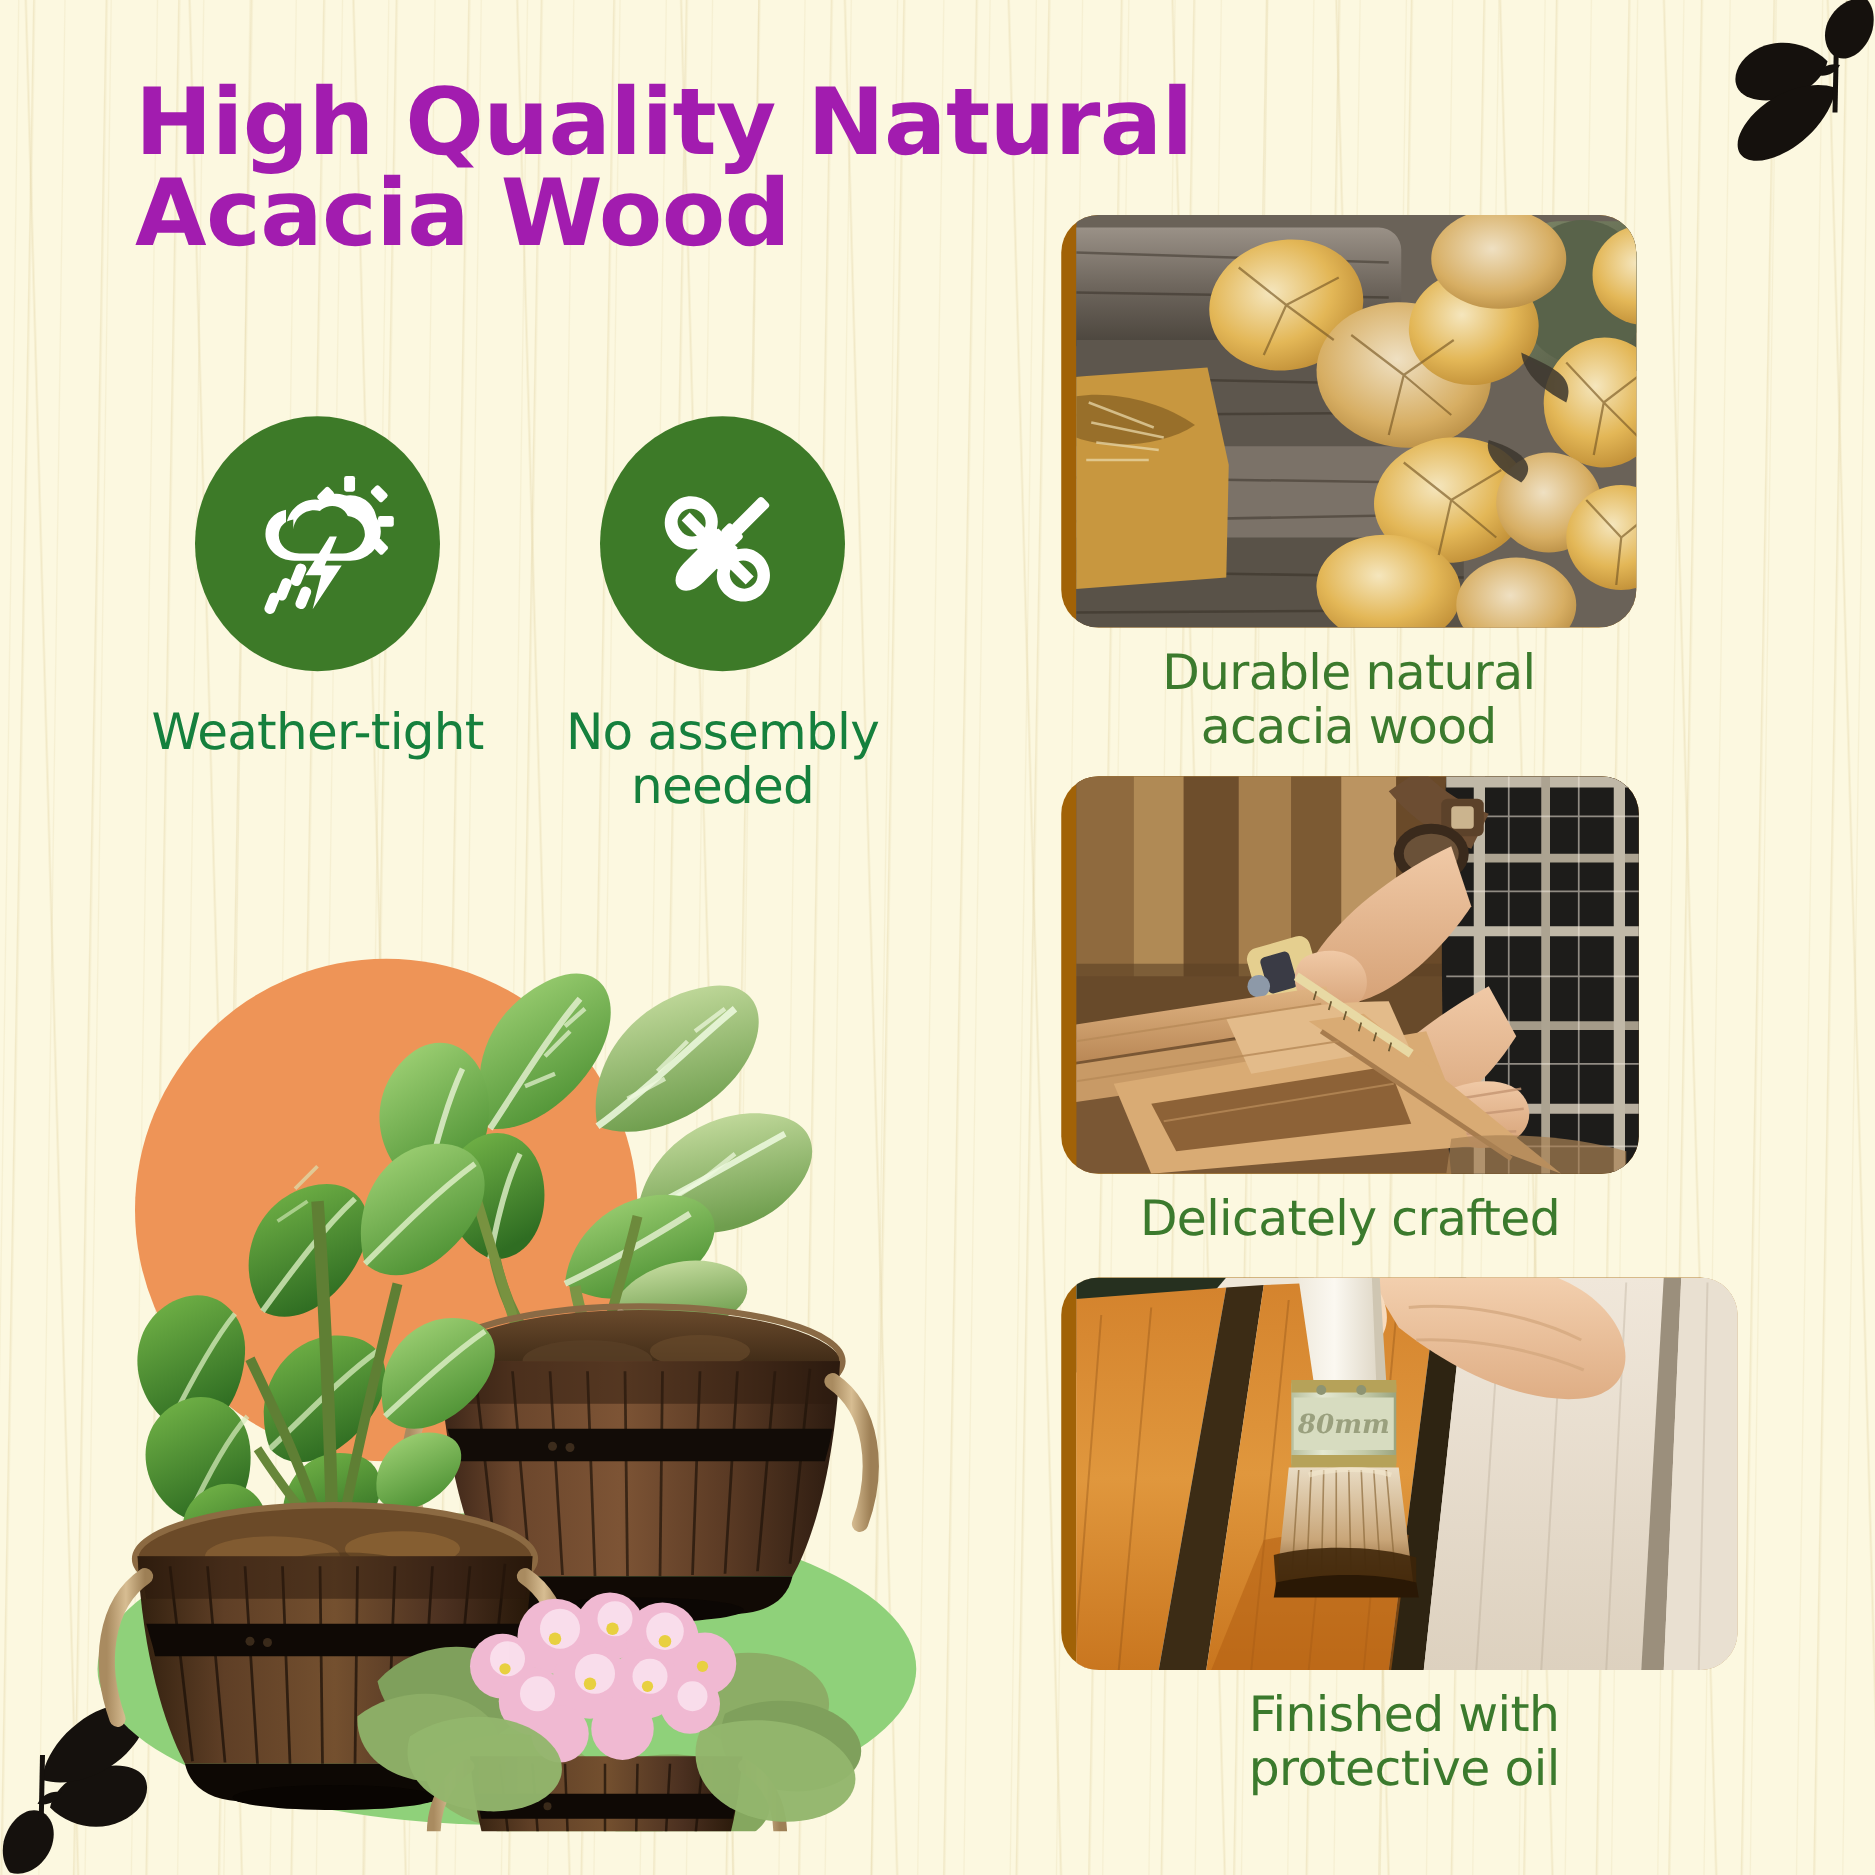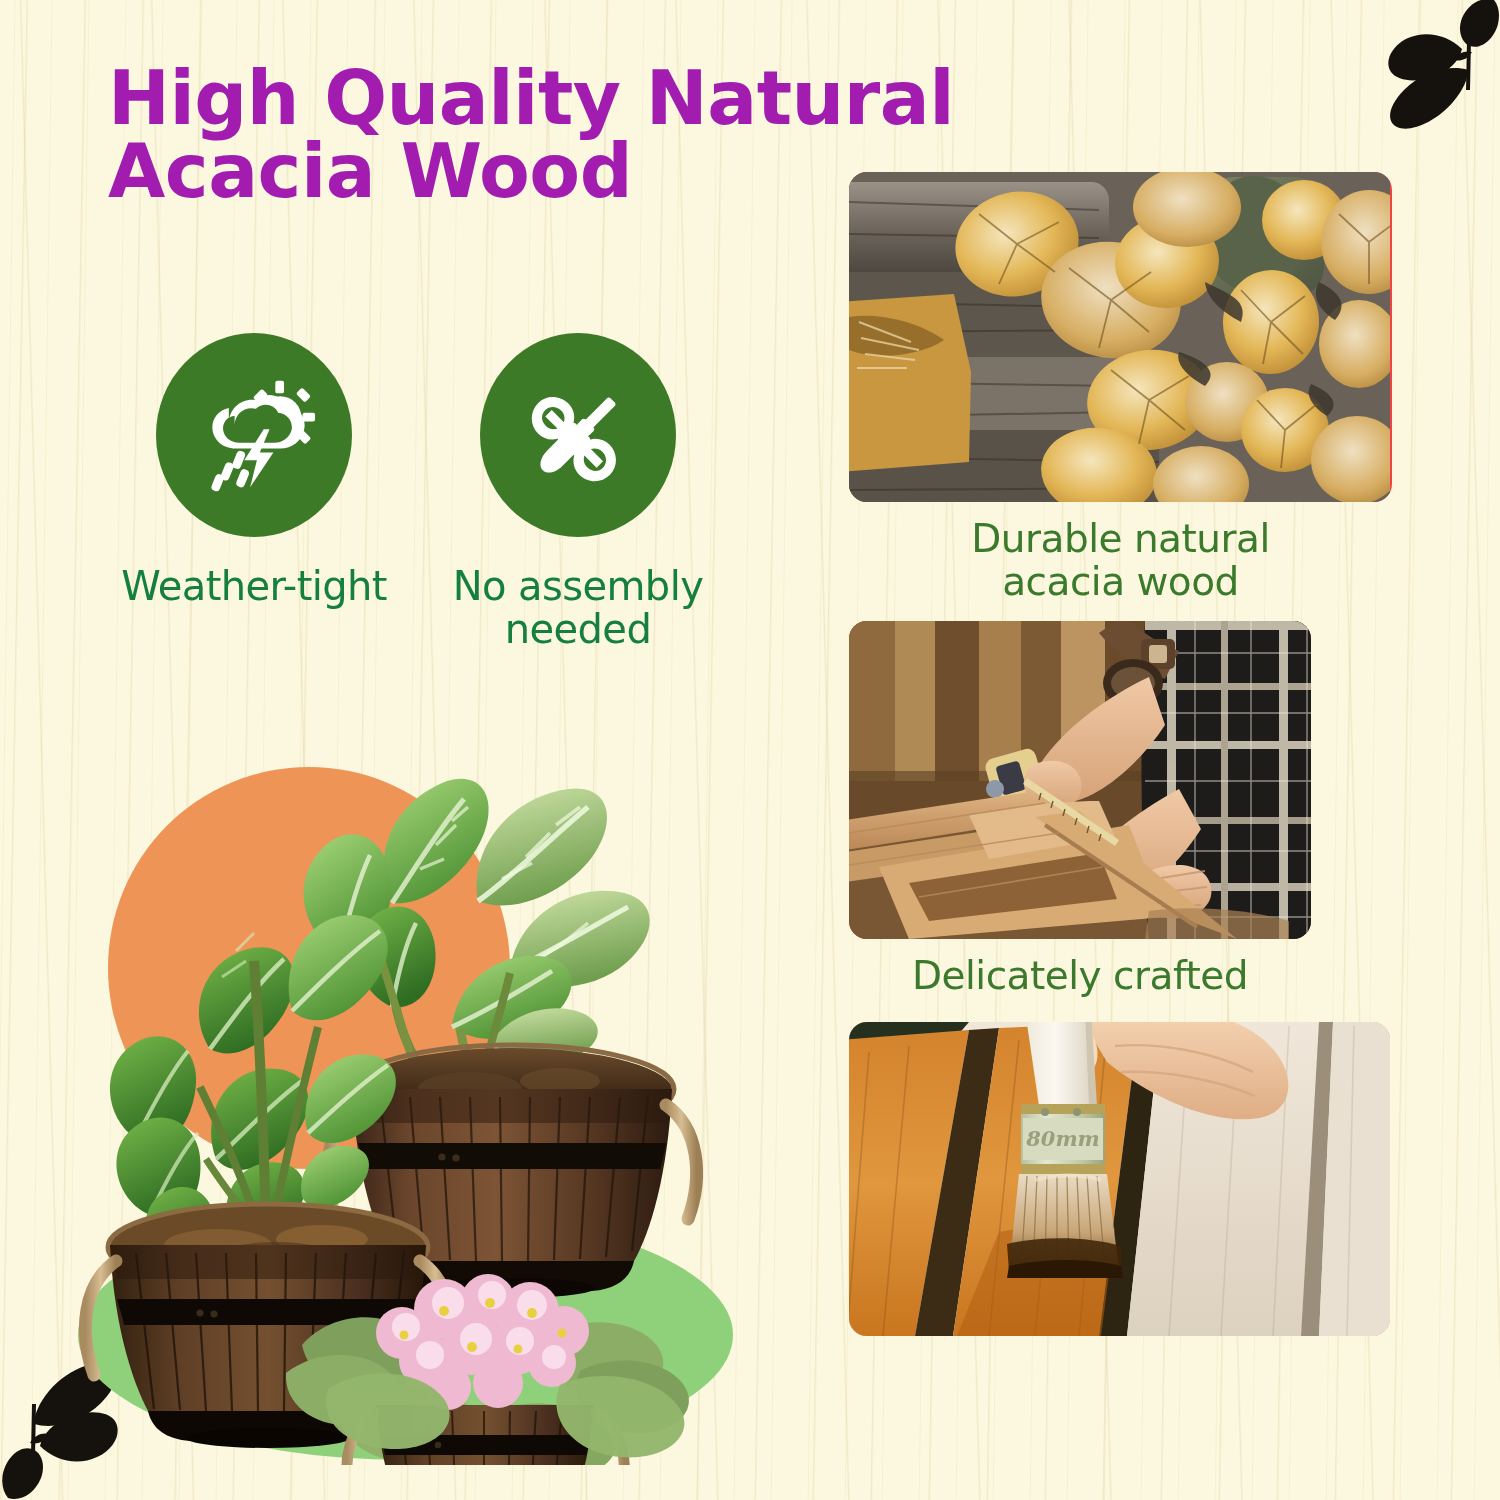--- a/index.html
+++ b/index.html
@@ -75,34 +75,34 @@
   }
   #hero-green-ellipse {
     position:absolute; left:38px; top:465px; width:655px; height:250px;
     border-radius:50%; background:#8FD17A;
   }
   #hero-photo { position:absolute; inset:0; }
 
   
   .photo-card { position:absolute; }
   .photo-frame {
-    width:100%; border-radius:18px; overflow:hidden;
-    background:#ef4444; position:relative;
+    width:100%; border-radius:30px; overflow:hidden;
+    background:#a16207; position:relative;padding-left:12px;
   }
   .photo-caption {
     margin-top:16px;
     font-size:39px; line-height:1.10; font-weight:400;
     color:#3B7A2D; letter-spacing:-0.5px;
     font-family:"DejaVu Sans", sans-serif;
     white-space:pre-line;
   }
   .cap-center { text-align:center; }
   .cap-left   { text-align:left; padding-left:150px; }
 
-  #card-logs      { left:849px; top:172px;  width:543px; }
+  #card-logs      { left:849px; top:172px;  width:460px; }
   #card-logs   .photo-frame { height:330px; }
   #card-crafted   { left:849px; top:621px;  width:462px; }
   #card-crafted .photo-frame { height:318px; }
   #card-oil       { left:849px; top:1022px; width:541px; }
   #card-oil    .photo-frame { height:314px; }
 
   svg { display:block; }
 </style>
 </head>
 <body>
@@ -685,13 +685,15 @@
         <path d="M178 154 L172 246 M188 154 L184 246 M198 154 L196 246 M208 154 L208 246
                  M218 154 L220 246 M228 154 L232 246 M238 154 L244 246 M248 154 L256 246"></path>
       </g>
 
       <path d="M158 222 C190 214 238 214 272 224 L272 250 L160 250 Z" fill="#3d2408" opacity="0.88"></path>
       <path d="M160 244 C196 236 240 236 272 244 L274 256 L158 256 Z" fill="#2a1805"></path>
 
       <path d="M186 158 C206 152 234 152 252 158" stroke="#f3e7cd" stroke-width="4" fill="none" opacity="0.6"></path>
     </svg>
   </div>
+  <div class="photo-caption cap-left">Finished with
+protective oil</div>
 </div>
 
 </body></html>

